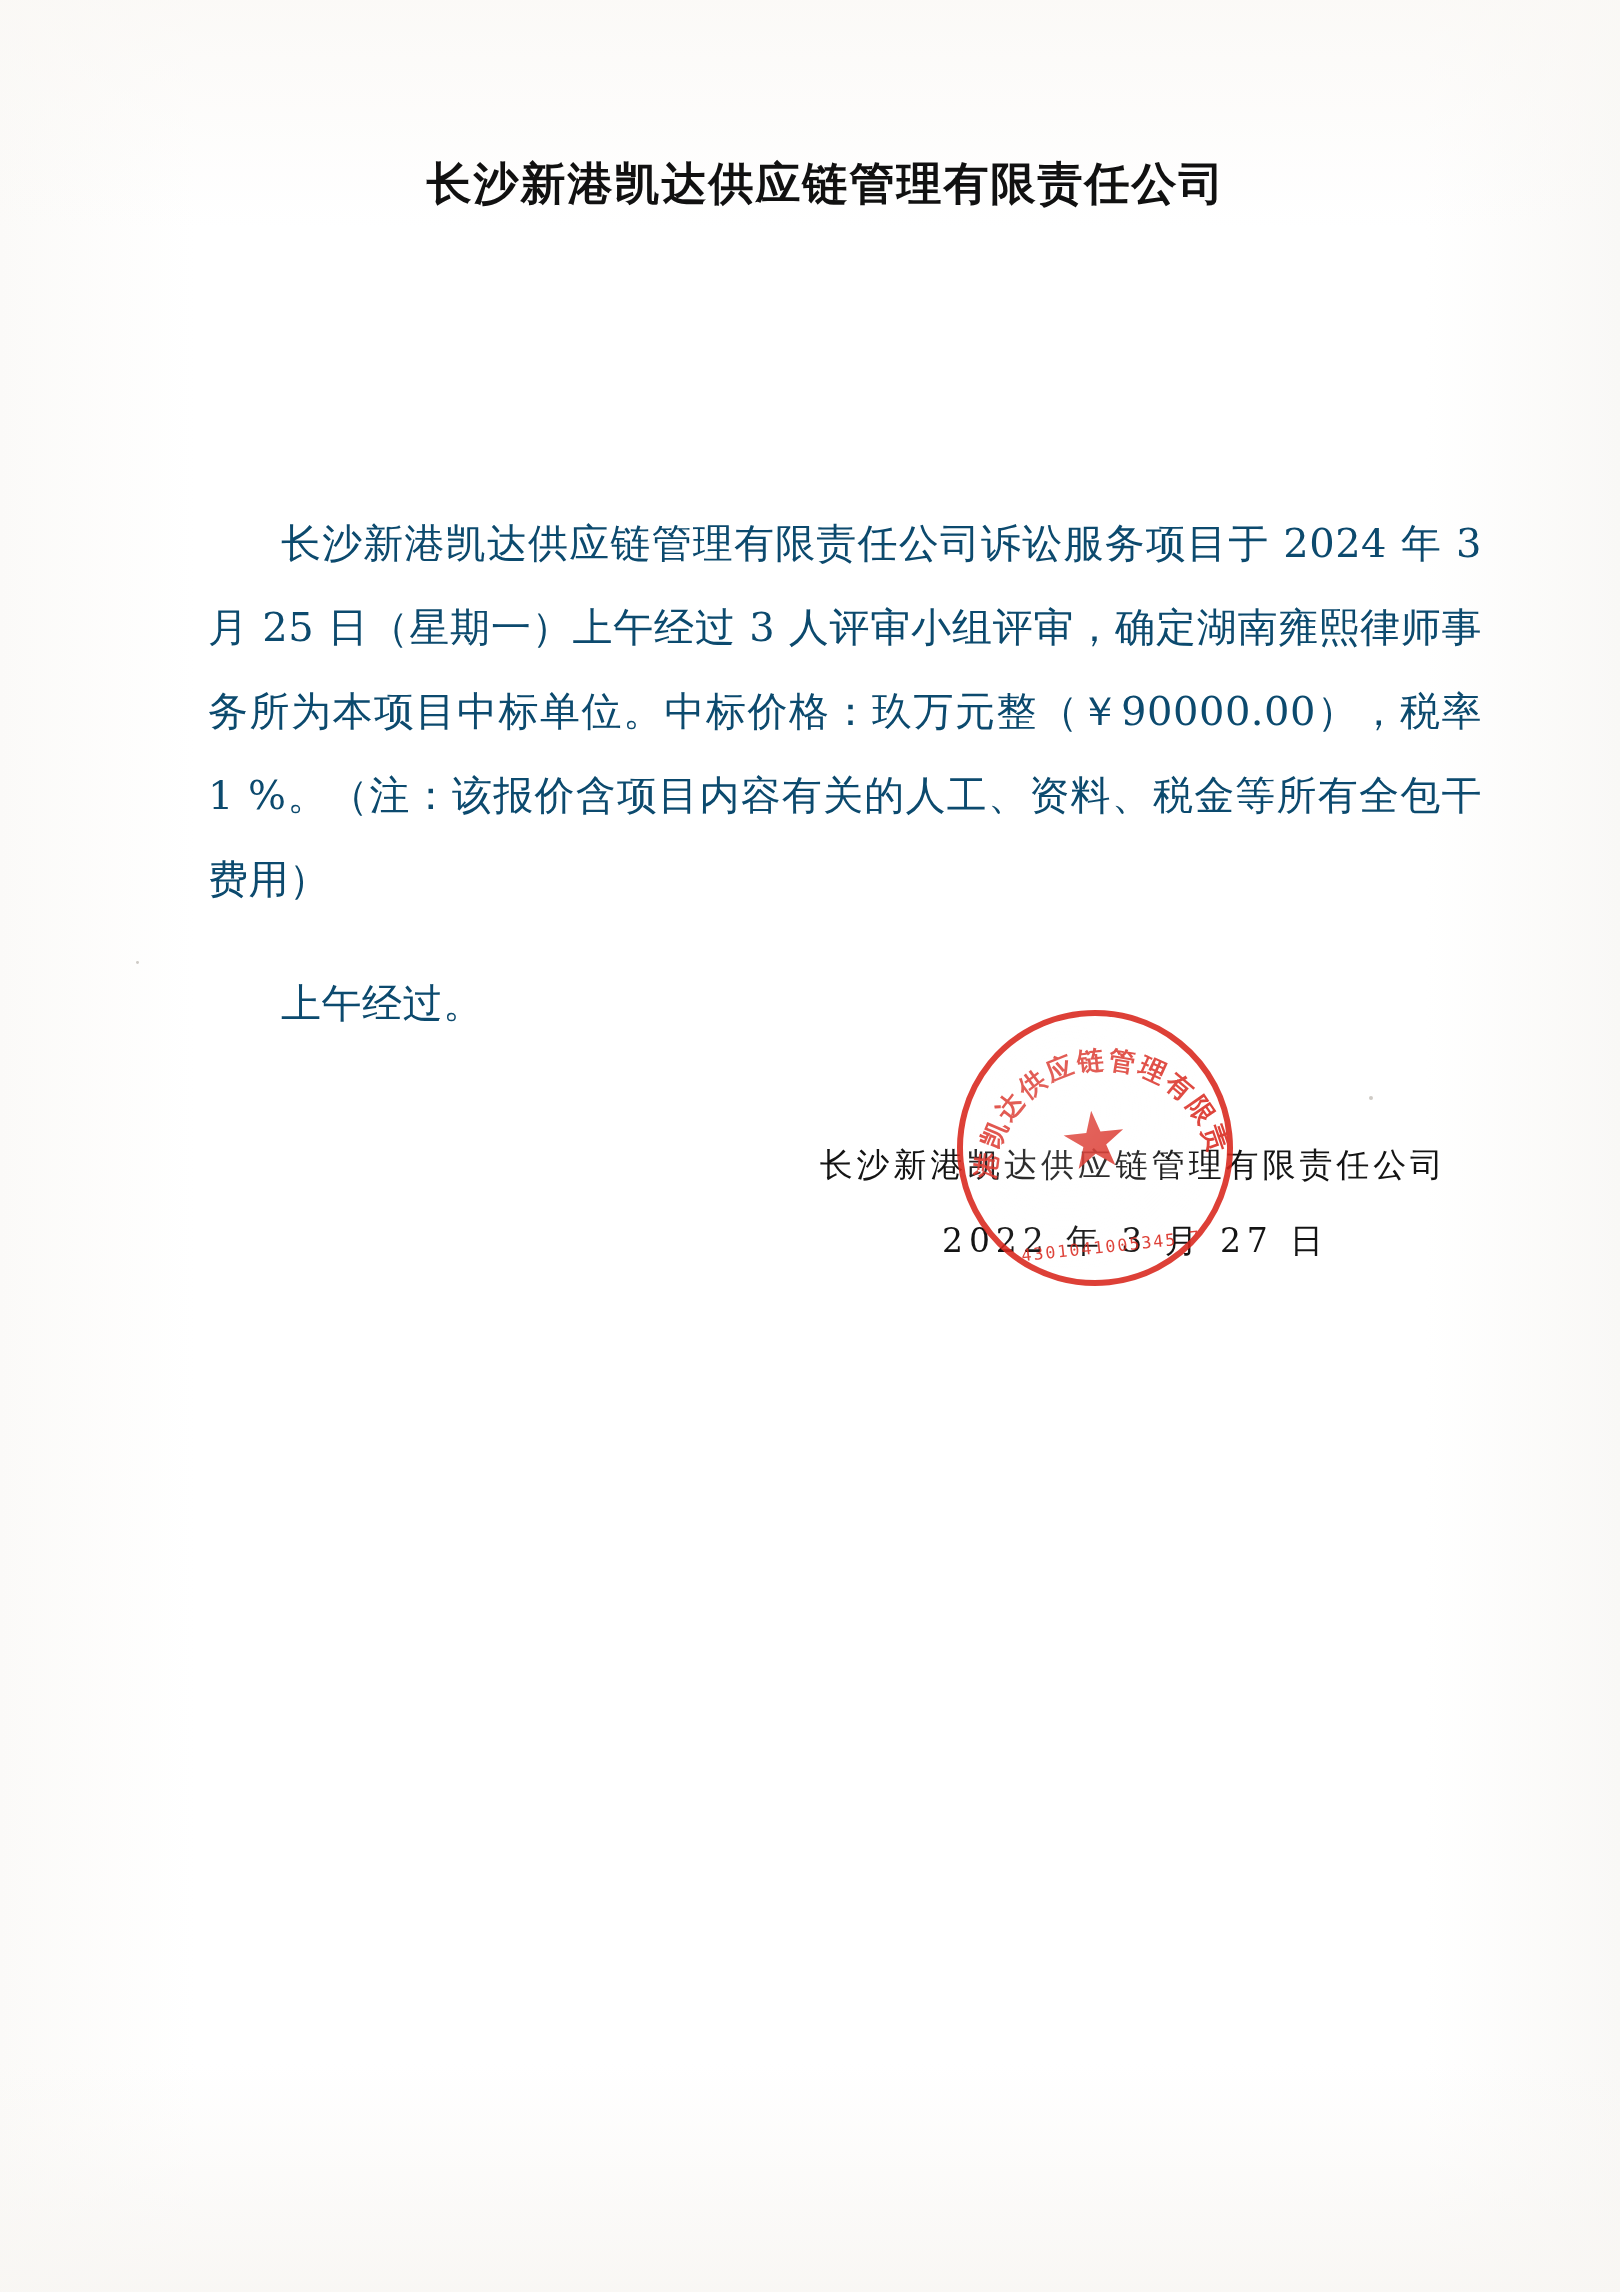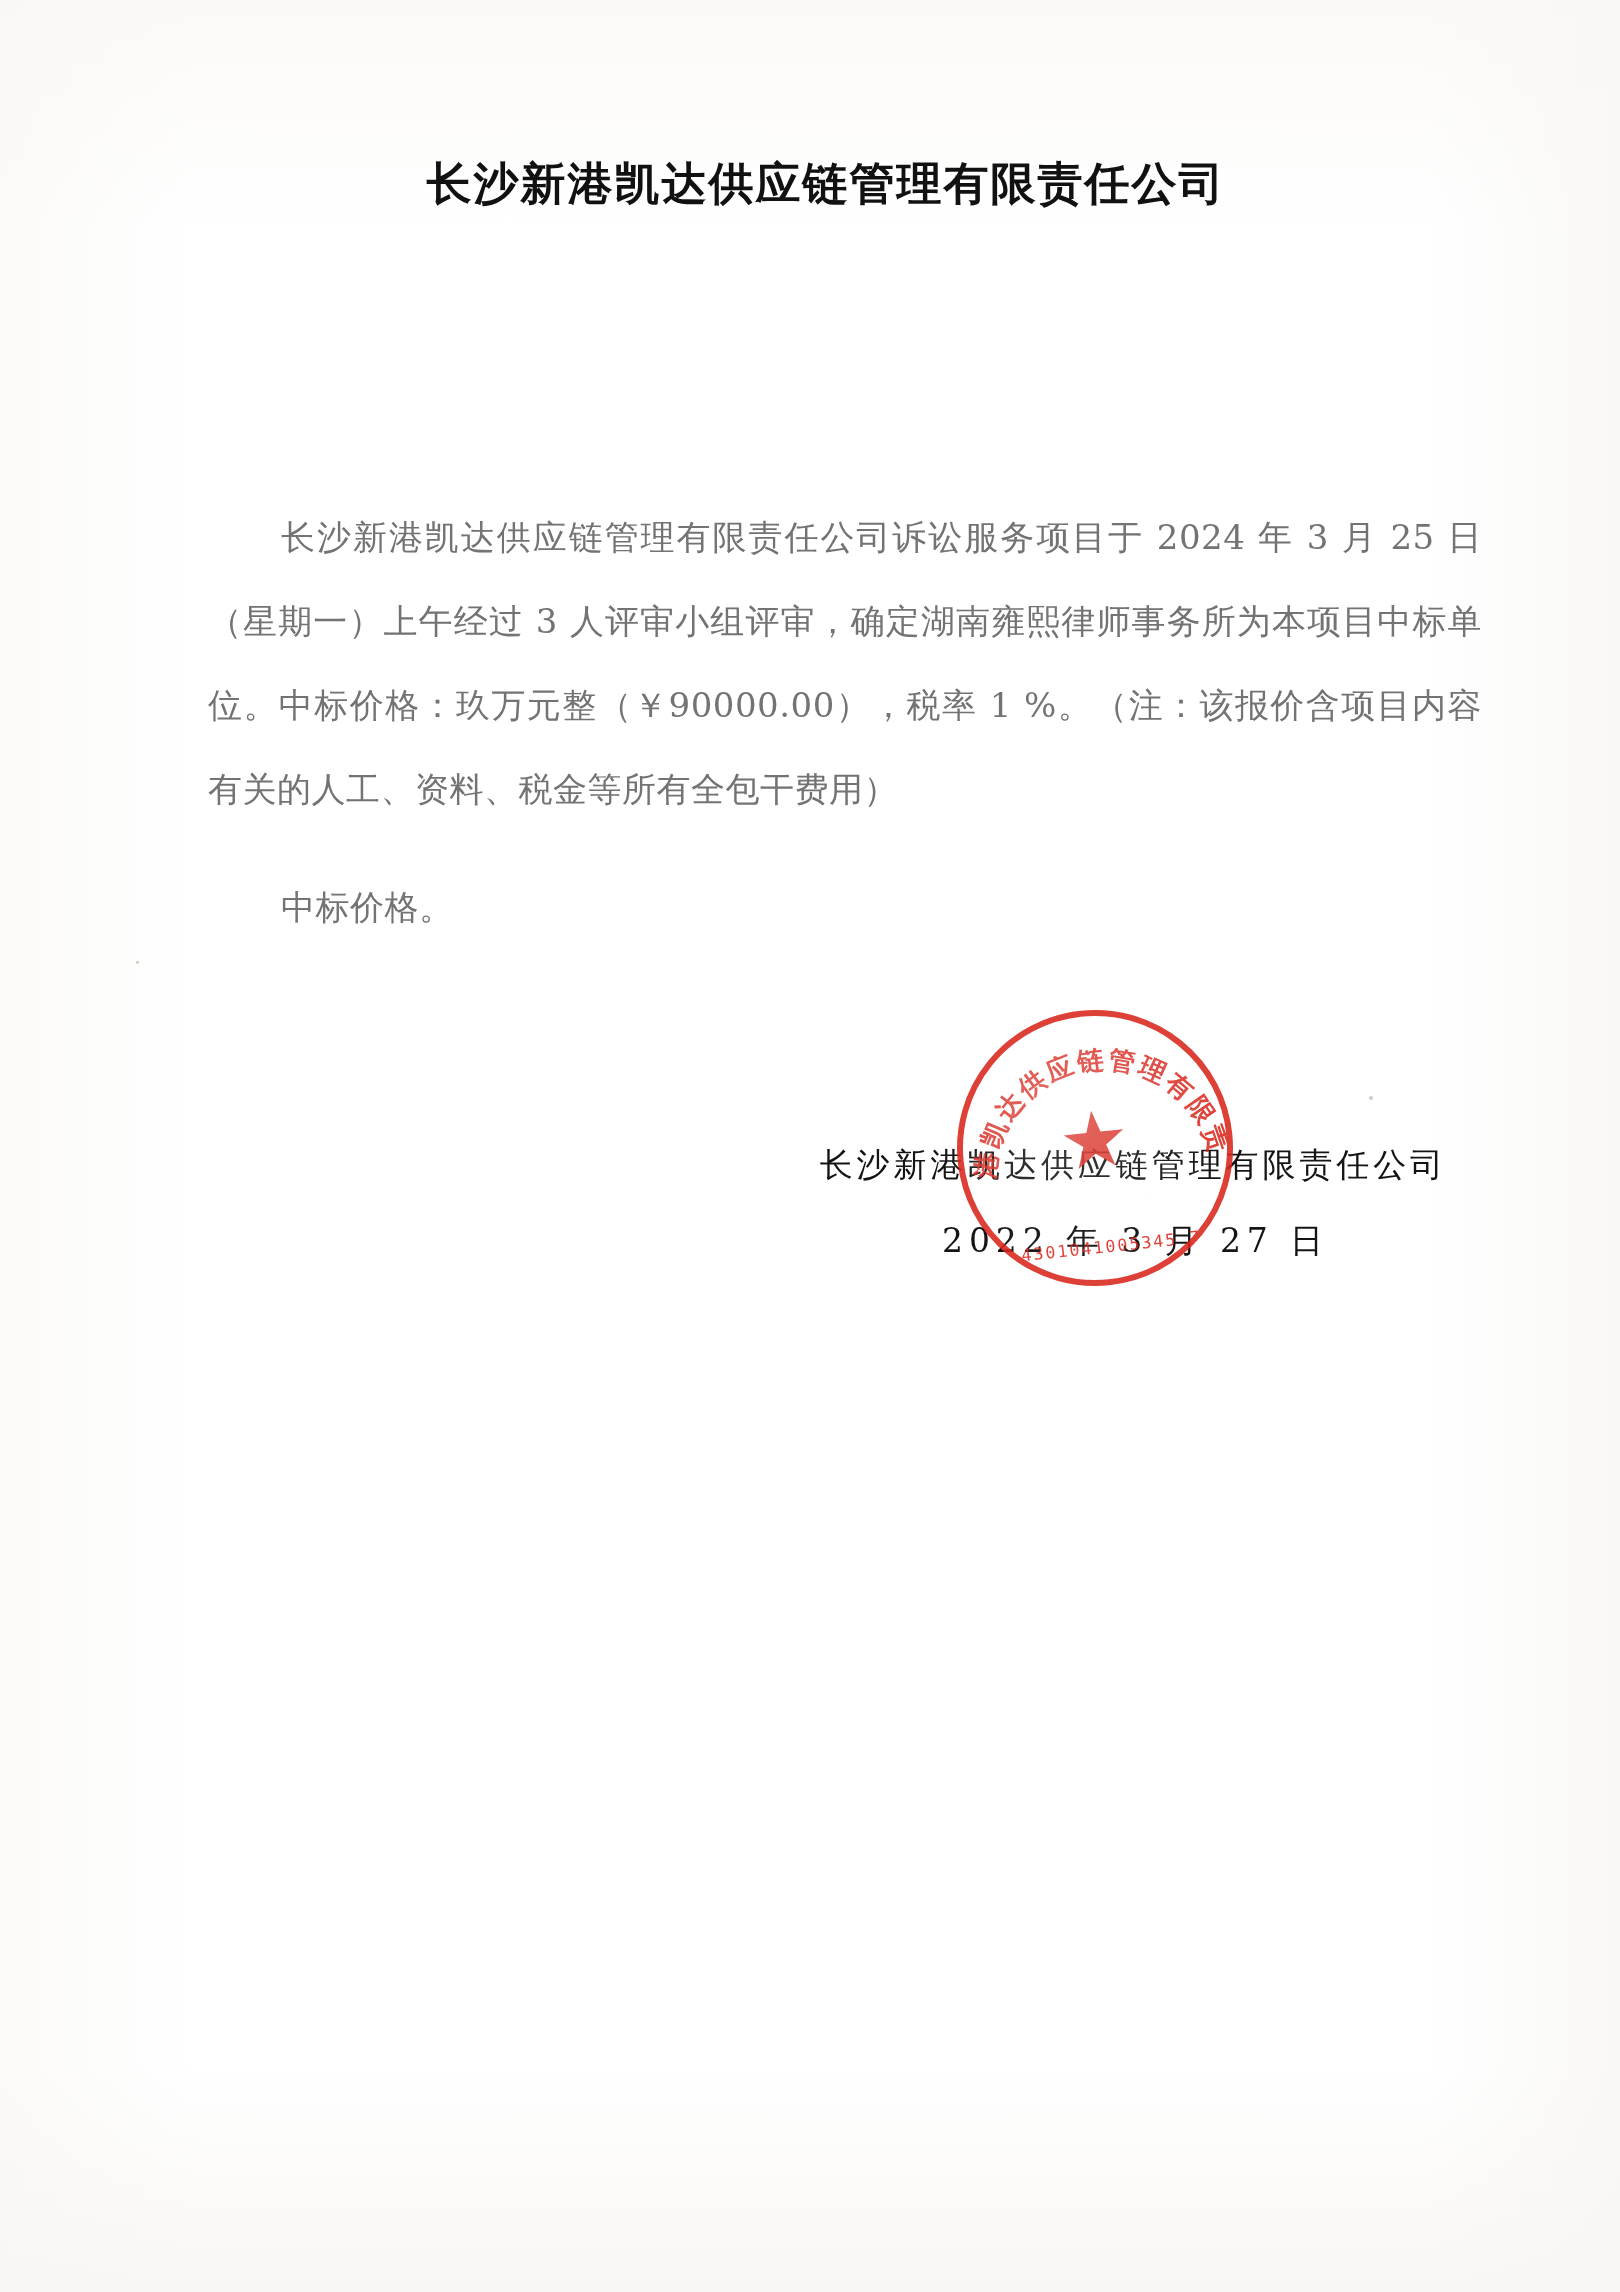--- a/index.html
+++ b/index.html
@@ -55,27 +55,27 @@
     color: #111111;
   }
 
   .body-block {
     position: absolute;
     top: 461px;
     left: 192px;
     width: 1274px;
   }
   .para {
-    font-size: 34px;
+    font-size: 40px;
     line-height: 84px;
     letter-spacing: 0.5px;
     text-align: justify;
     text-justify: inter-ideograph;
     text-indent: 73px;
-    color: #737373;
+    color: #0c4a6e;
   }
   .para + .para {
     margin-top: 0;
   }
 
   .sign-block {
     position: absolute;
     top: 1127px;
     left: 0;
     width: 1431px;
@@ -164,21 +164,21 @@
 <div class="paper"></div>
 
 <div class="page">
 
   <div class="title-block">
     <div class="title-line">长沙新港凯达供应链管理有限责任公司</div>
   </div>
 
   <div class="body-block">
     <p class="para">长沙新港凯达供应链管理有限责任公司诉讼服务项目于 2024 年 3 月 25 日（星期一）上午经过 3 人评审小组评审，确定湖南雍熙律师事务所为本项目中标单位。中标价格：玖万元整（￥90000.00），税率 1 %。（注：该报价含项目内容有关的人工、资料、税金等所有全包干费用）</p>
-    <p class="para">中标价格。</p>
+    <p class="para">上午经过。</p>
   </div>
 
   <div class="sign-block">
     <div class="sign-line">长沙新港凯达供应链管理有限责任公司</div>
     <div class="sign-line sign-date">2022 年 3 月 27 日</div>
   </div>
 
   <div class="seal">
     <div class="seal-inner">
       <svg class="seal-arc" viewBox="0 0 282 282">

